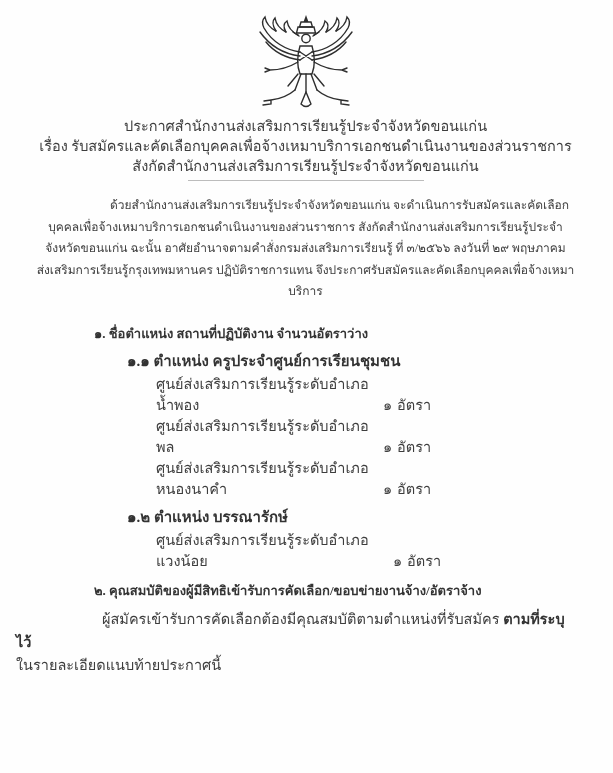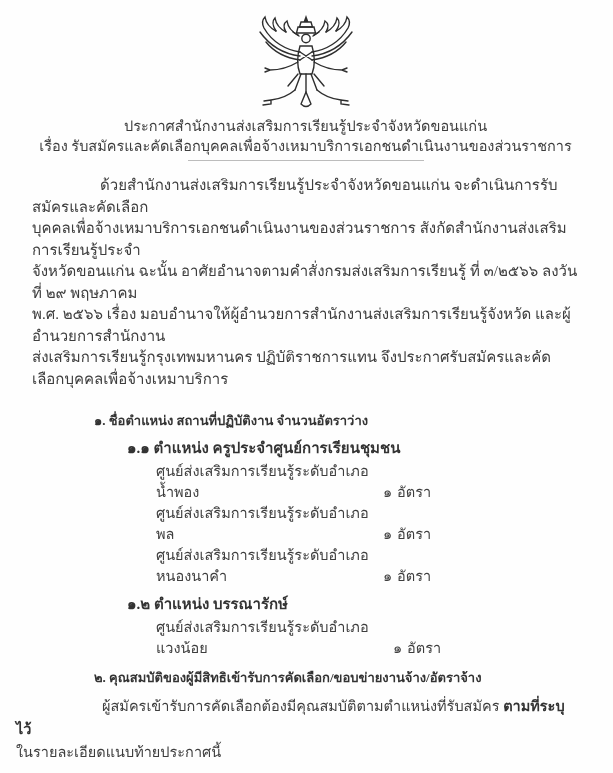--- a/index.html
+++ b/index.html
@@ -10,21 +10,21 @@
     font-family:"Liberation Serif","DejaVu Serif",serif;
     color:#3d3d3d;
     overflow:hidden;
     box-sizing:border-box;
     padding:0 34px 0 32px;
   }
   .emblem-wrap{ text-align:center; padding-top:14px; height:96px; }
   .emblem-wrap svg{ display:inline-block; }
   .title-block{ text-align:center; margin-top:6px; line-height:20px; font-size:14.5px; }
   .divider{ width:236px; margin:4px auto 0 auto; border-top:1px solid #bcbcbc; height:0; }
-  .para{ font-size:15px; line-height:21.5px; margin-top:14px; }
+  .para{ font-size:12px; line-height:21.5px; margin-top:14px;text-align:center; }
   .indent{ display:block; text-indent:68px; }
   .h-sect{ font-weight:bold; color:#333; font-size:13px; margin-left:62px; line-height:21px; }
   .h-sub{ font-weight:bold; color:#333; font-size:15px; margin-left:95px; line-height:21px; margin-top:7px; }
   .rows{ margin-left:124px; font-size:14.5px; line-height:21px; margin-top:2px; }
   .row{ display:flex;align-items:flex-end; }
   .row .place{ width:227px; }
   .row .num{ width:14px; text-align:left; }
   .row .unit{ }
   .row.alt .place{ width:237px; }
   .mt8{ margin-top:8px; }
@@ -72,28 +72,28 @@
       <path d="M55,76 C48,82 40,85 31,86 M31,86 l-7,1 M31,86 l0,4 l-8,1"></path>
       <path d="M77,76 C84,82 92,85 101,86 M101,86 l7,1 M101,86 l0,4 l8,1"></path>
 
       <path d="M66,78 L61,90 M66,78 L71,90 M61,90 Q66,95 71,90"></path>
     </svg>
   </div>
 
   <div class="title-block">
     <span class="line">ประกาศสำนักงานส่งเสริมการเรียนรู้ประจำจังหวัดขอนแก่น</span>
     <span class="line">เรื่อง รับสมัครและคัดเลือกบุคคลเพื่อจ้างเหมาบริการเอกชนดำเนินงานของส่วนราชการ</span>
+    <span class="line">สังกัดสำนักงานส่งเสริมการเรียนรู้ประจำจังหวัดขอนแก่น</span>
   </div>
   <div class="divider"></div>
 
   <div class="para">
     <span class="line indent">ด้วยสำนักงานส่งเสริมการเรียนรู้ประจำจังหวัดขอนแก่น จะดำเนินการรับสมัครและคัดเลือก</span>
     <span class="line">บุคคลเพื่อจ้างเหมาบริการเอกชนดำเนินงานของส่วนราชการ สังกัดสำนักงานส่งเสริมการเรียนรู้ประจำ</span>
     <span class="line">จังหวัดขอนแก่น ฉะนั้น อาศัยอำนาจตามคำสั่งกรมส่งเสริมการเรียนรู้ ที่ ๓/๒๕๖๖ ลงวันที่ ๒๙ พฤษภาคม</span>
-    <span class="line">พ.ศ. ๒๕๖๖ เรื่อง มอบอำนาจให้ผู้อำนวยการสำนักงานส่งเสริมการเรียนรู้จังหวัด และผู้อำนวยการสำนักงาน</span>
     <span class="line">ส่งเสริมการเรียนรู้กรุงเทพมหานคร ปฏิบัติราชการแทน จึงประกาศรับสมัครและคัดเลือกบุคคลเพื่อจ้างเหมาบริการ</span>
   </div>
 
   <div class="h-sect mt20">๑. ชื่อตำแหน่ง สถานที่ปฏิบัติงาน จำนวนอัตราว่าง</div>
   <div class="h-sub">๑.๑ ตำแหน่ง ครูประจำศูนย์การเรียนชุมชน</div>
   <div class="rows">
     <div class="row">
       <span class="place">ศูนย์ส่งเสริมการเรียนรู้ระดับอำเภอน้ำพอง</span>
       <span class="num">๑</span>
       <span class="unit">อัตรา</span>

